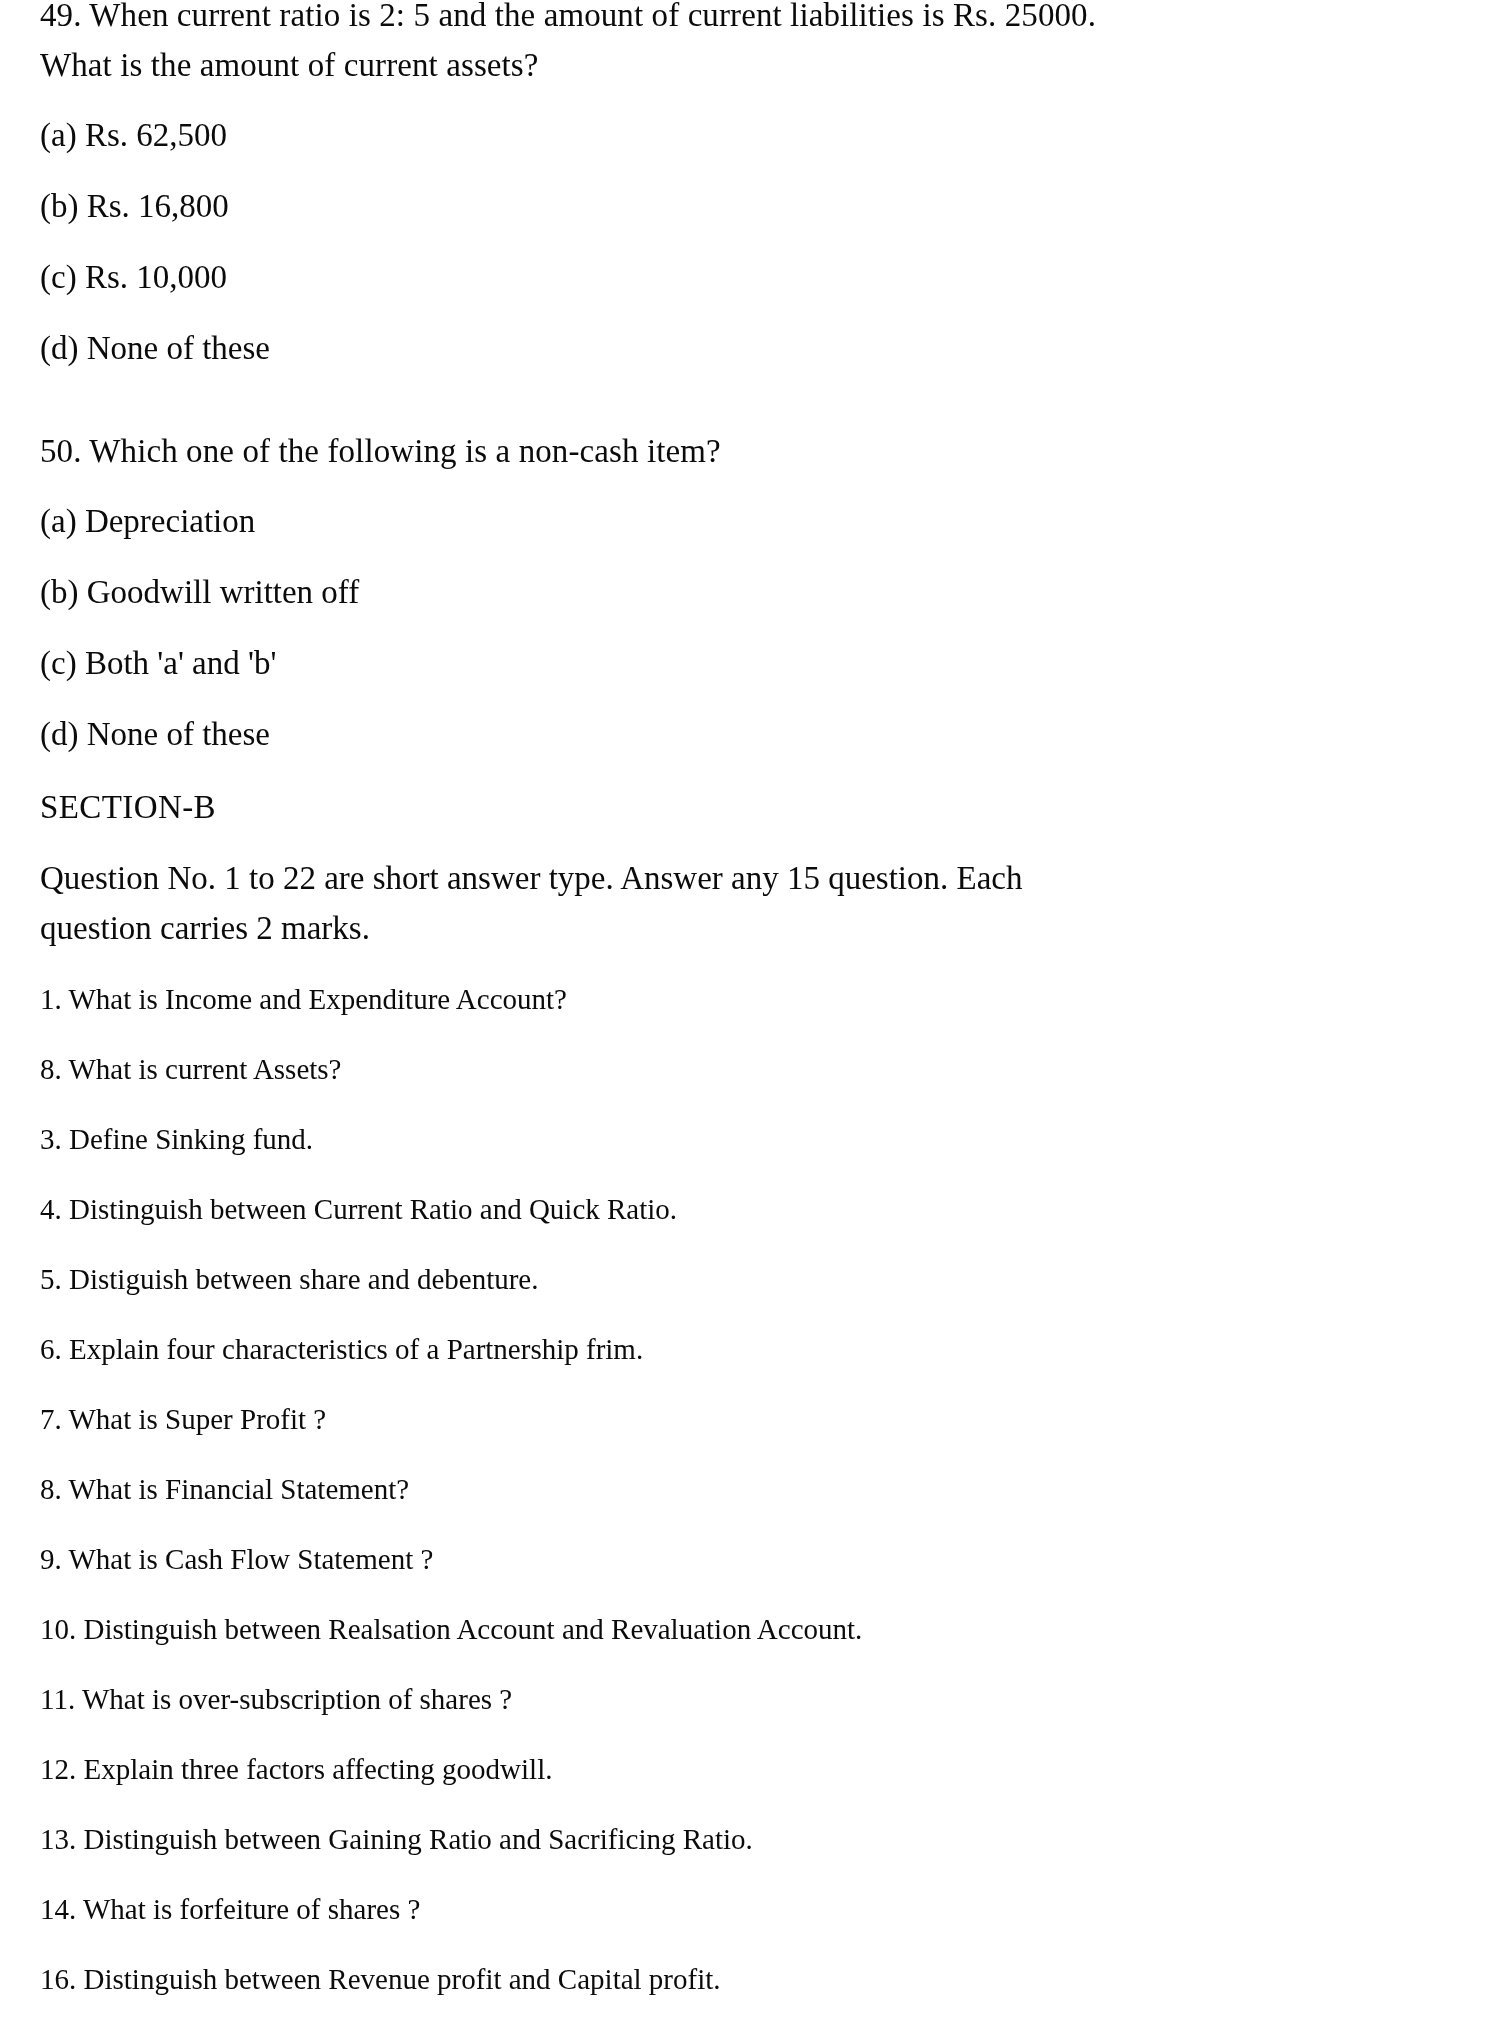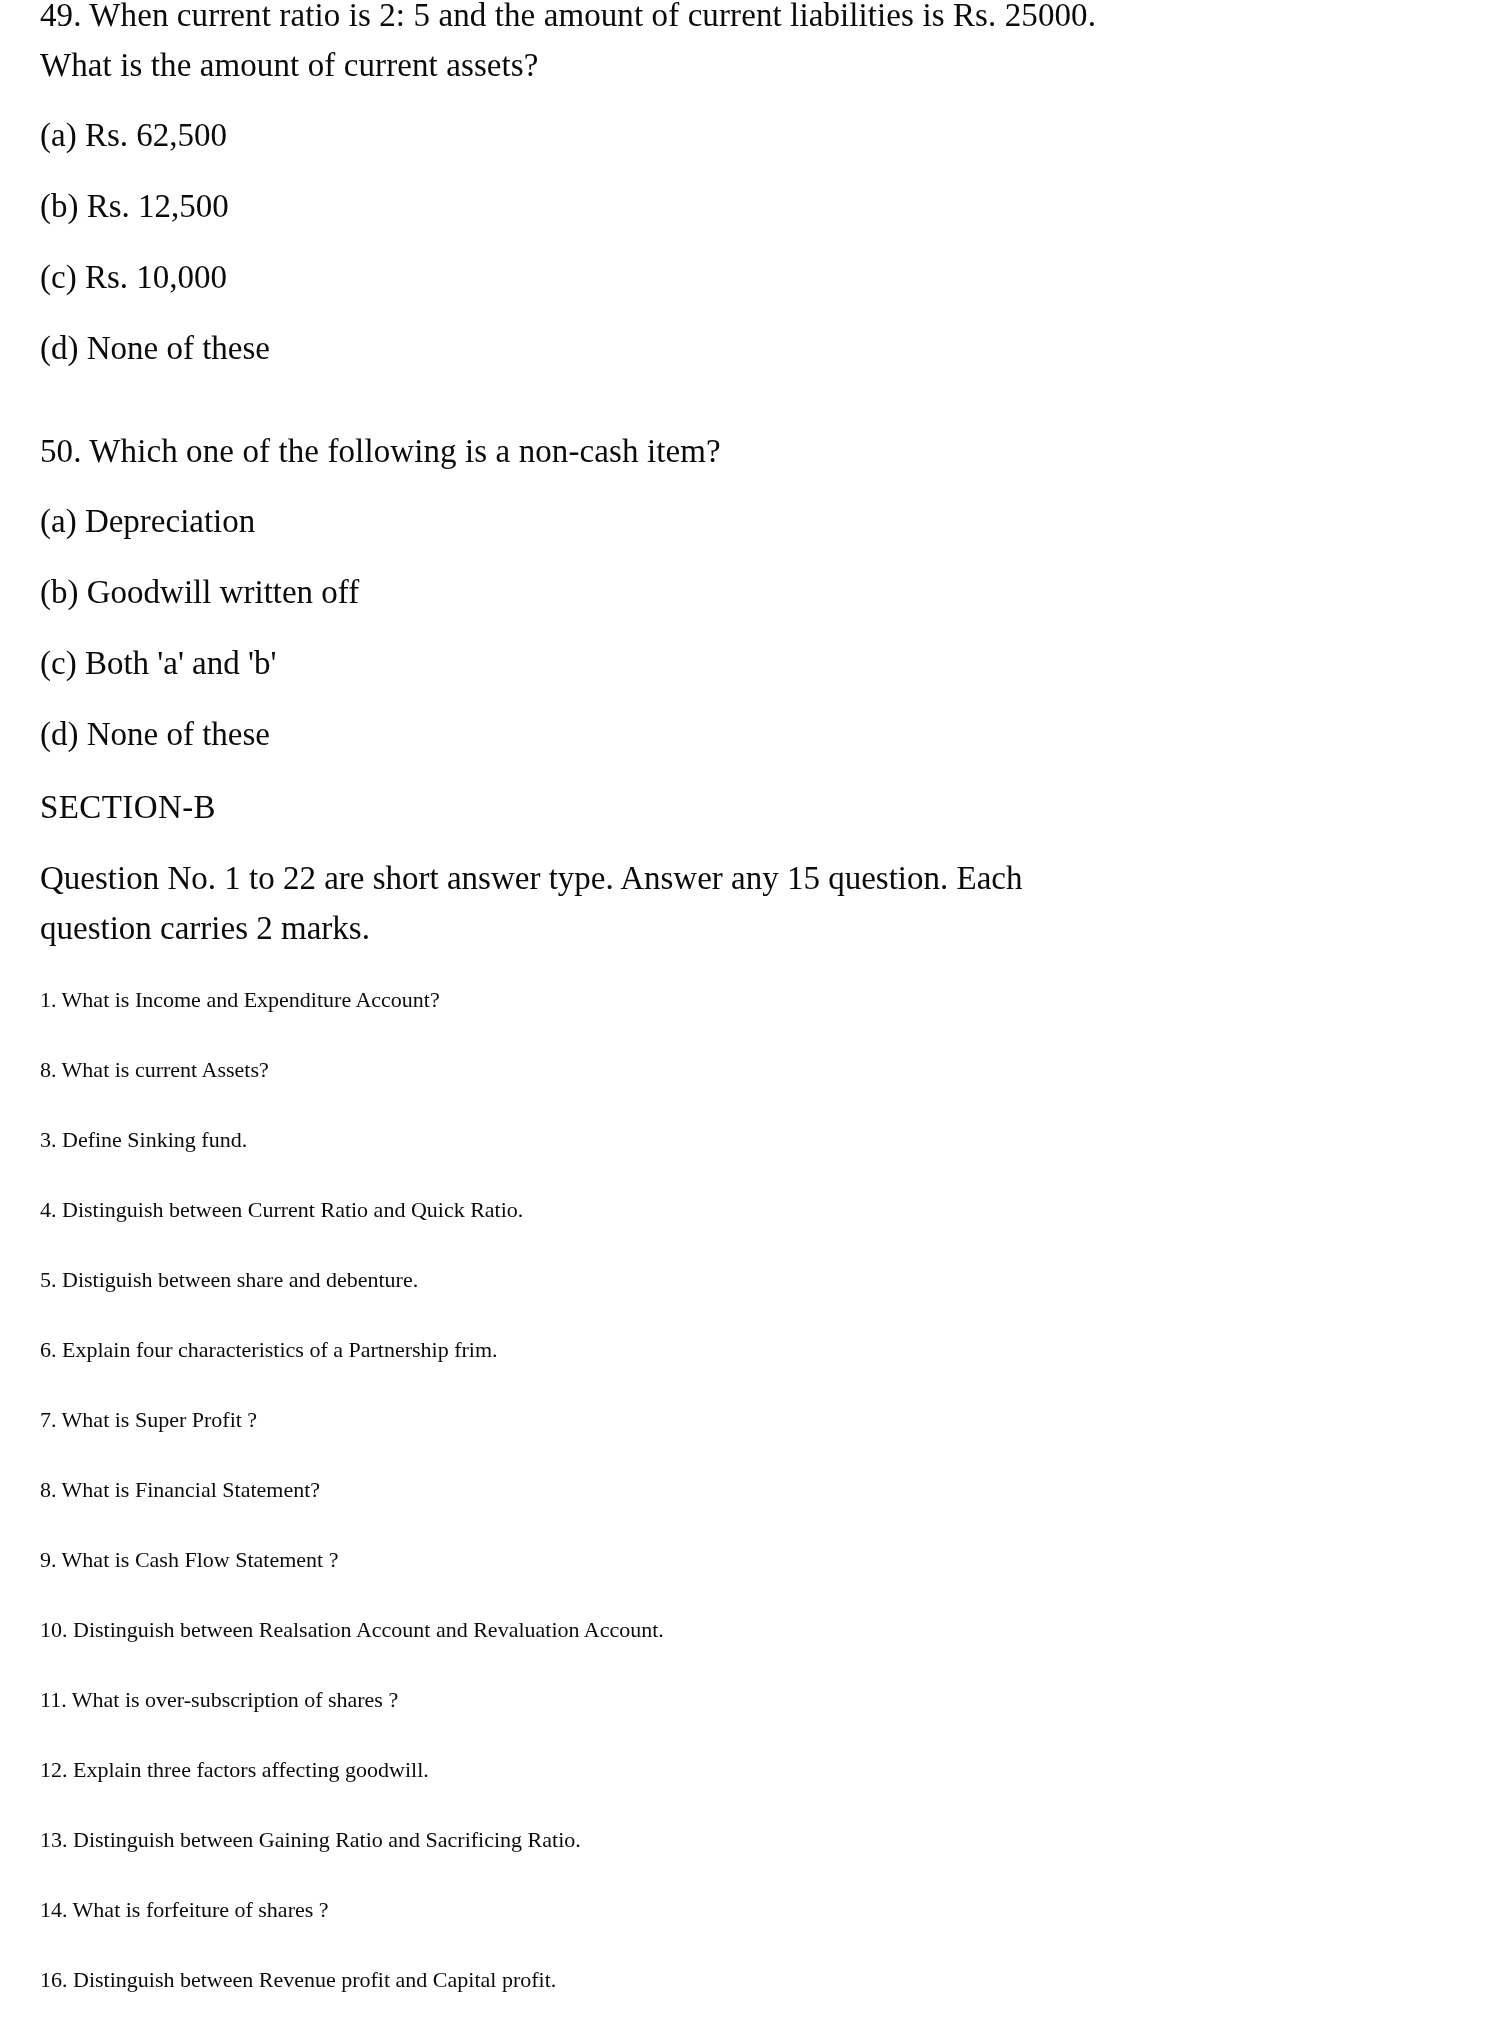--- a/index.html
+++ b/index.html
@@ -68,41 +68,41 @@
 
   .instruction {
     font-size: 33px;
     line-height: 50px;
     margin: 0;
     padding-top: 20px;
     text-align: left;
   }
 
   .sa-item {
-    font-size: 22px;
+    font-size: 29px;
     line-height: 51px;
     margin: 0;
     padding-top: 19px;
     white-space: nowrap;
   }
 
   .sa-list {
     padding-top: 2px;
   }
 </style>
 </head>
 <body>
 
 <div class="page">
 
   <div>
     <p class="q-stem col clipped-top">49. When current ratio is 2: 5 and the amount of current liabilities is Rs. 25000. What is the amount of current assets?</p>
 
     <p class="opt">(a) Rs. 62,500</p>
-    <p class="opt">(b) Rs. 12,500</p>
+    <p class="opt">(b) Rs. 16,800</p>
     <p class="opt">(c) Rs. 10,000</p>
     <p class="opt">(d) None of these</p>
   </div>
 
   <div class="gap-between-questions"></div>
 
   <div>
     <p class="q-stem col">50. Which one of the following is a non-cash item?</p>
 
     <p class="opt">(a) Depreciation</p>

